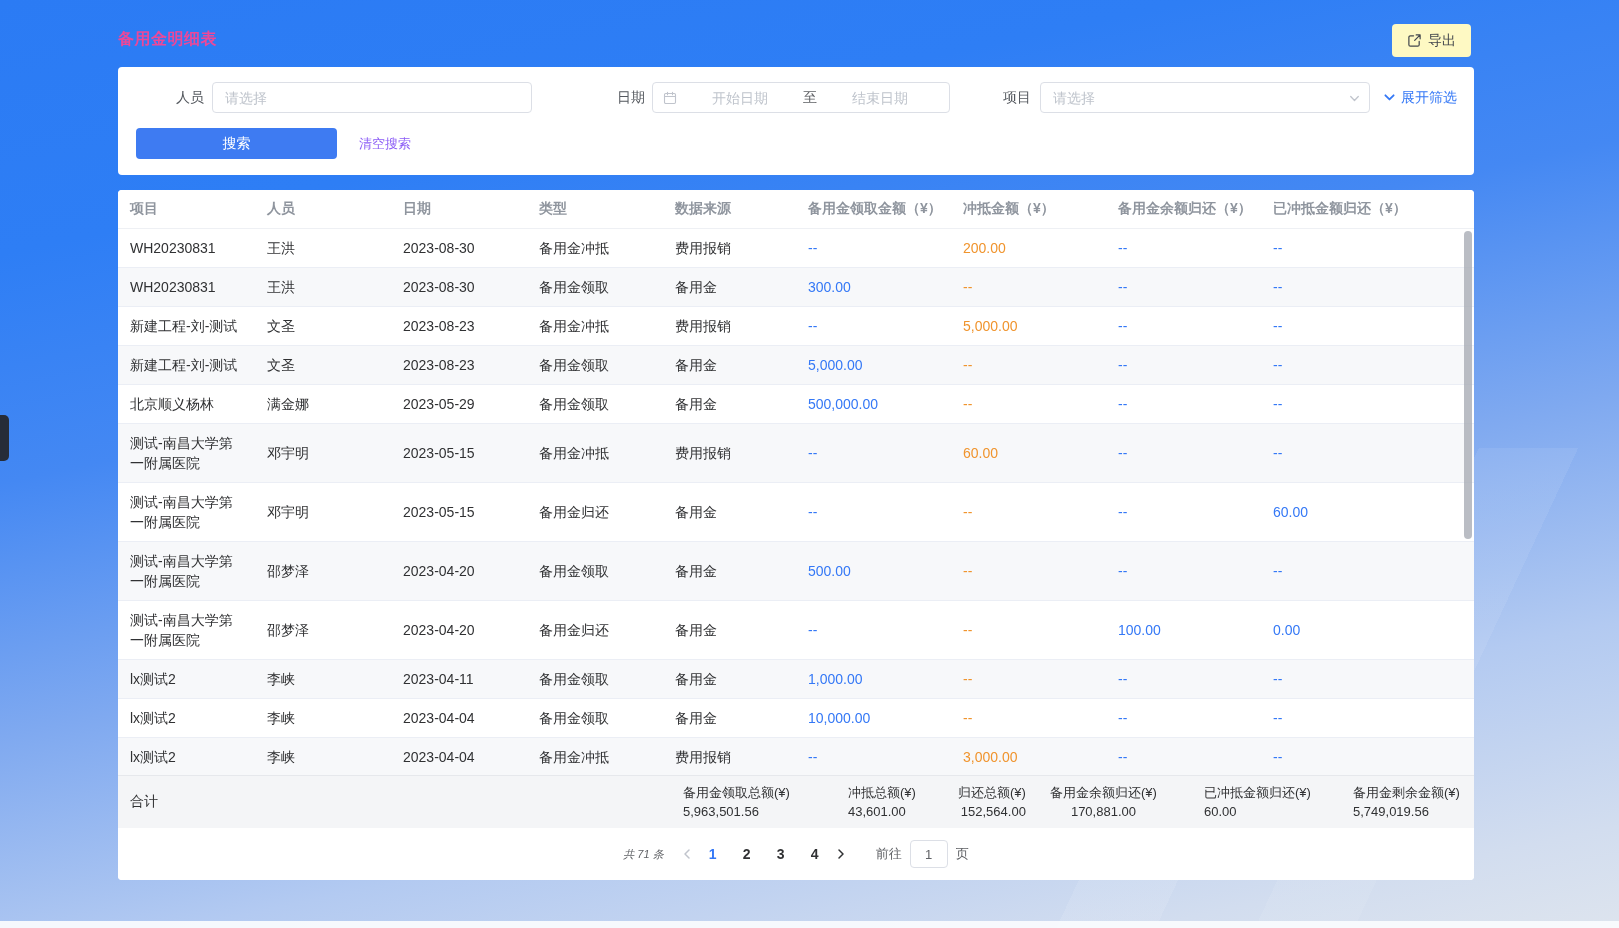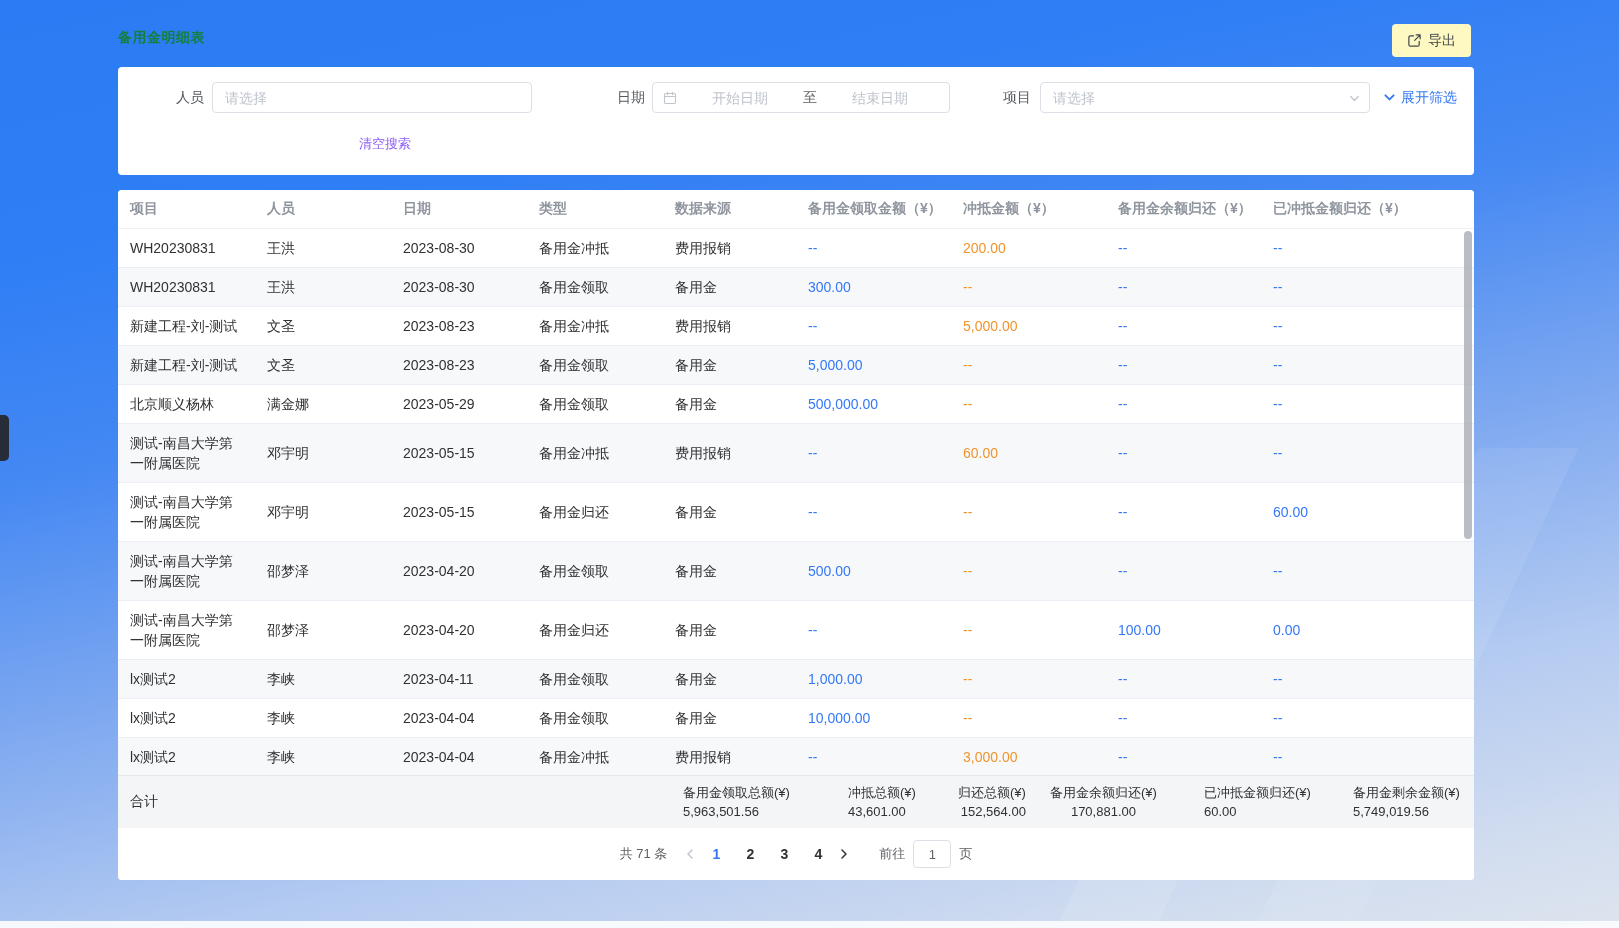--- a/index.html
+++ b/index.html
@@ -6,21 +6,21 @@
   body{
     width:1619px;height:928px;position:relative;overflow:hidden;
     font-family:"Liberation Sans","DejaVu Sans",sans-serif;
     background:linear-gradient(168deg,#2b7bf4 0%,#2e7ef5 20%,#4488f3 38%,#7fa9f0 58%,#b3caf1 76%,#d2ddef 92%,#dde4ee 100%);
   }
   .bg-streak{position:absolute;right:-120px;bottom:-80px;width:980px;height:560px;pointer-events:none;
     background:linear-gradient(115deg,transparent 42%,rgba(255,255,255,.10) 42%,rgba(255,255,255,.10) 50%,transparent 50%,transparent 58%,rgba(255,255,255,.08) 58%,rgba(255,255,255,.08) 66%,transparent 66%);}
   .bottom-strip{position:absolute;left:0;right:0;bottom:0;height:7px;background:#f9fbfd;opacity:.95;}
   .side-handle{position:absolute;left:0;top:415px;width:9px;height:46px;background:#262c38;border-radius:0 5px 5px 0;cursor:pointer;}
 
-  .page-title{position:absolute;left:118px;top:29px;color:#15803d;font-size:14px;font-weight:bold;letter-spacing:.5px;}
+  .page-title{position:absolute;left:118px;top:29px;color:#ec4899;font-size:16px;font-weight:bold;letter-spacing:.5px;}
   .export-btn{position:absolute;left:1392px;top:24px;height:33px;padding:8px 15px;background:#fef9c3;border:none;border-radius:4px;
     font-size:14px;color:#43474d;display:flex;align-items:center;gap:6px;cursor:pointer;font-family:inherit;}
 
   
   .filter-card{position:absolute;left:118px;top:67px;width:1356px;height:108px;background:#ffffff;border-radius:4px;}
   .f-label{position:absolute;top:15px;height:31px;display:flex;align-items:center;font-size:14px;color:#54585e;}
   .lbl-person{left:58px;}  .lbl-date{left:499px;}  .lbl-project{left:885px;}
   .text-input{box-sizing:border-box;border:1px solid #dcdfe6;border-radius:4px;font-size:14px;color:#be185d;padding:0 12px;outline:none;background:#fff;font-family:inherit;}
   .text-input::placeholder{color:#bfc4cc;}
   .person-input{position:absolute;left:94px;top:15px;width:320px;height:31px;}
@@ -52,21 +52,21 @@
   tbody td:nth-child(6),tbody td:nth-child(8),tbody td:nth-child(9){color:#3478f6;}
   tbody td:nth-child(7){color:#f0942d;}
   .scrollbar{position:absolute;right:2px;top:2px;width:8px;height:308px;background:#a9adb5;border-radius:4px;opacity:.8;cursor:grab;}
 
   .summary-row{height:52px;background:#f4f5f7;border-top:1px solid #e6e8ec;position:relative;flex:none;}
   .summary-label{position:absolute;left:12px;top:0;height:52px;display:flex;align-items:center;font-size:14px;color:#303133;}
   .sg{position:absolute;top:7px;font-size:13px;color:#303133;line-height:19px;white-space:nowrap;}
   .sg1{left:565px;} .sg2{left:730px;} .sg3{left:840px;text-align:right;} .sg4{left:932px;text-align:center;} .sg5{left:1086px;} .sg6{left:1235px;}
 
   .pagination{flex:1;display:flex;align-items:center;justify-content:center;background:#fff;}
-  .pg-total{font-size:13px;color:#606266;margin-right:14px;}
+  .pg-total{font-size:11px;color:#606266;margin-right:14px;font-style:italic;}
   .pg-btn{min-width:28px;height:28px;display:flex;align-items:center;justify-content:center;font-size:14px;font-weight:bold;
     color:#303133;cursor:pointer;margin:0 3px;user-select:none;}
   .pg-btn.active{color:#3478f6;}
   .pg-arrow{margin:0 3px;display:flex;align-items:center;cursor:pointer;}
   .pg-goto{display:flex;align-items:center;gap:8px;font-size:13px;color:#606266;margin-left:26px;}
   .pg-goto input{width:38px;height:28px;box-sizing:border-box;border:1px solid #dcdfe6;border-radius:4px;text-align:center;
     font-size:13px;color:#606266;outline:none;font-family:inherit;}
 </style>
 </head>
 <body>
@@ -116,20 +116,21 @@
 
   <div class="expand-link">
     <span style="display:flex;">
       <svg width="13" height="13" viewBox="0 0 12 12">
           <path d="M2.2 4 6 7.8 9.8 4" fill="none" stroke="#3478f6" stroke-width="1.7" stroke-linecap="round" stroke-linejoin="round"></path>
         </svg>
     </span>
     <span>展开筛选</span>
   </div>
 
+  <button class="search-btn">搜索</button>
   <div class="clear-link">清空搜索</div>
 </div>
 
 <div class="table-card">
 
   <table>
     <colgroup>
         <col class="c0">
         <col class="c1">
         <col class="c2">

